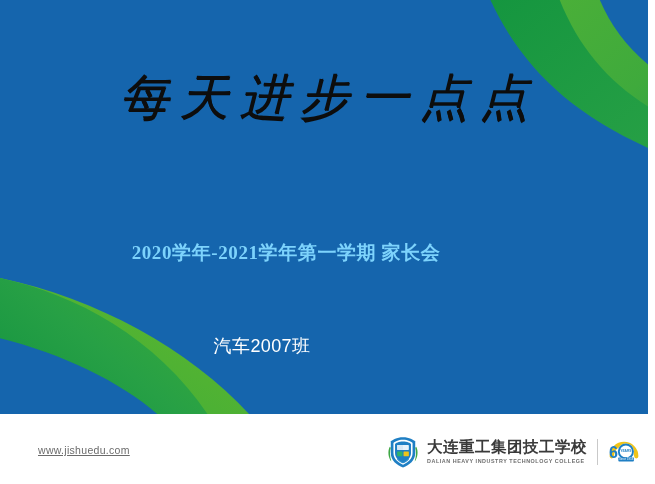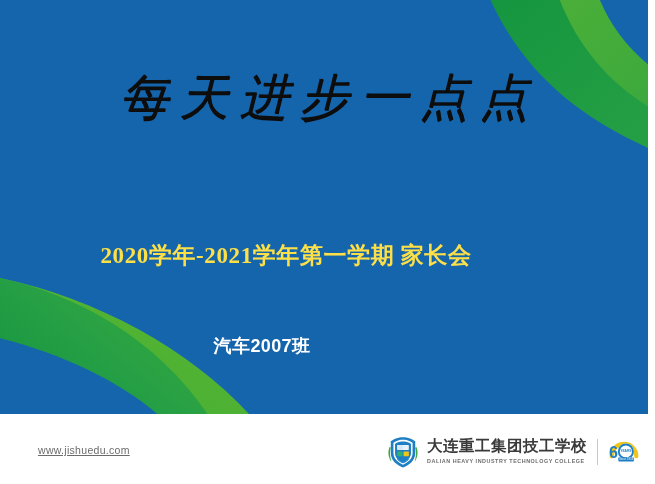--- a/index.html
+++ b/index.html
@@ -62,38 +62,38 @@
     text-indent: 11px;
     text-shadow: 0.5px 0.5px 0 #0d0d0d;
   }
 
   .title-sub {
     position: absolute;
     left: 0;
     top: 240px;
     width: 572px;
     text-align: center;
-    color: #fde047;
+    color: #7dd3fc;
     font-family: "Liberation Serif", "DejaVu Serif", serif;
-    font-size: 23px;
+    font-size: 19px;
     font-weight: 700;
     letter-spacing: 0.6px;
     white-space: nowrap;
   }
 
   .title-class {
     position: absolute;
     left: 0;
     top: 334px;
     width: 524px;
     text-align: center;
     color: #ffffff;
     font-family: "Liberation Sans", sans-serif;
     font-size: 18px;
-    font-weight: 700;
+    font-weight: 400;
     letter-spacing: 0.4px;
     white-space: nowrap;
   }
 
   
   .footer {
     position: absolute;
     left: 0;
     top: 414px;
     width: 648px;
@@ -132,21 +132,21 @@
     flex-direction: column;
     justify-content: center;
   }
   .logo-cn {
     color: #3a3a3a;
     font-size: 15.5px;
     font-weight: 700;
     letter-spacing: 0.5px;
     line-height: 1.05;
     white-space: nowrap;
-    font-family: Liberation Mono, monospace;
+    font-family: Liberation Sans, sans-serif;
   }
   .logo-en {
     color: #6d6d6d;
     font-size: 5.4px;
     font-weight: 700;
     letter-spacing: 0.55px;
     line-height: 1.5;
     white-space: nowrap;
     margin-top: 1px;
     font-family: "Liberation Sans", sans-serif;

